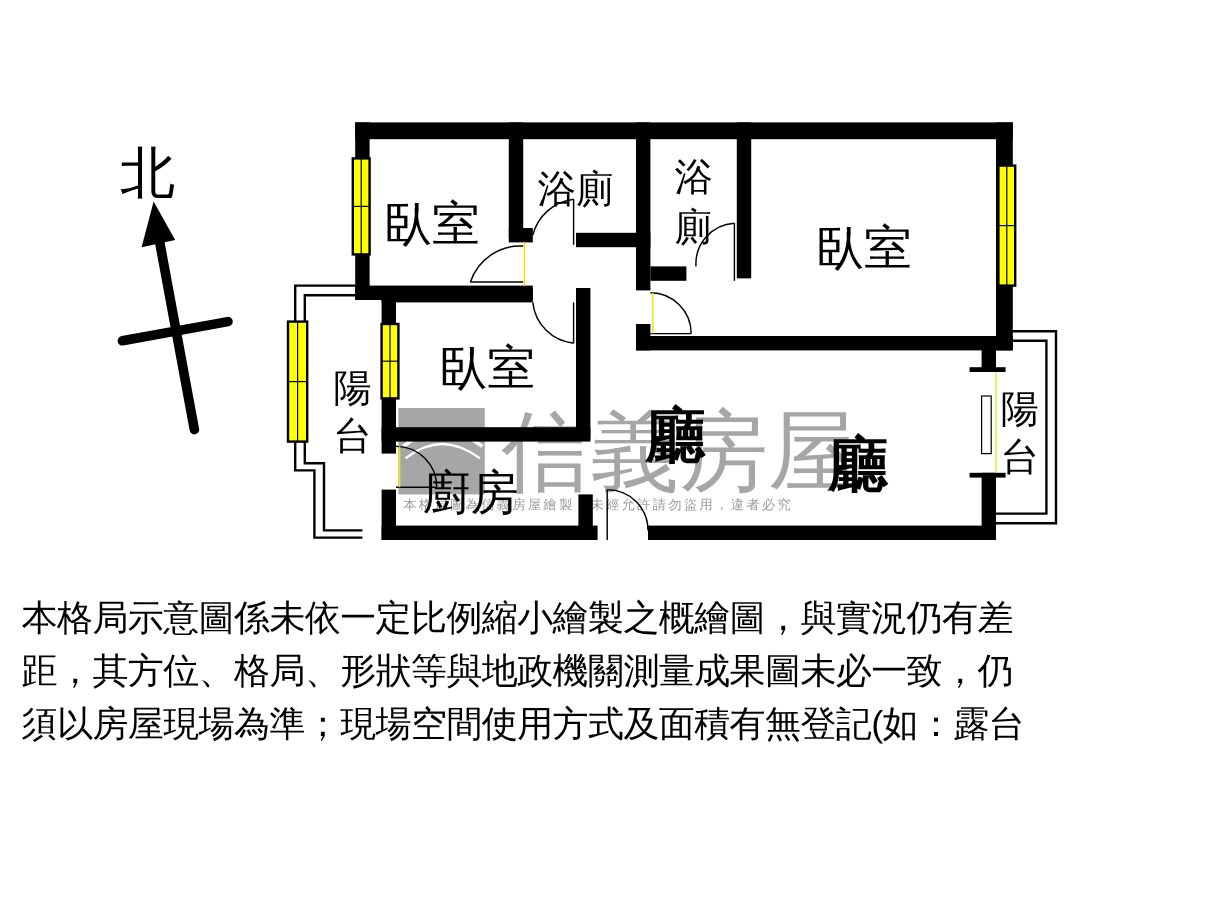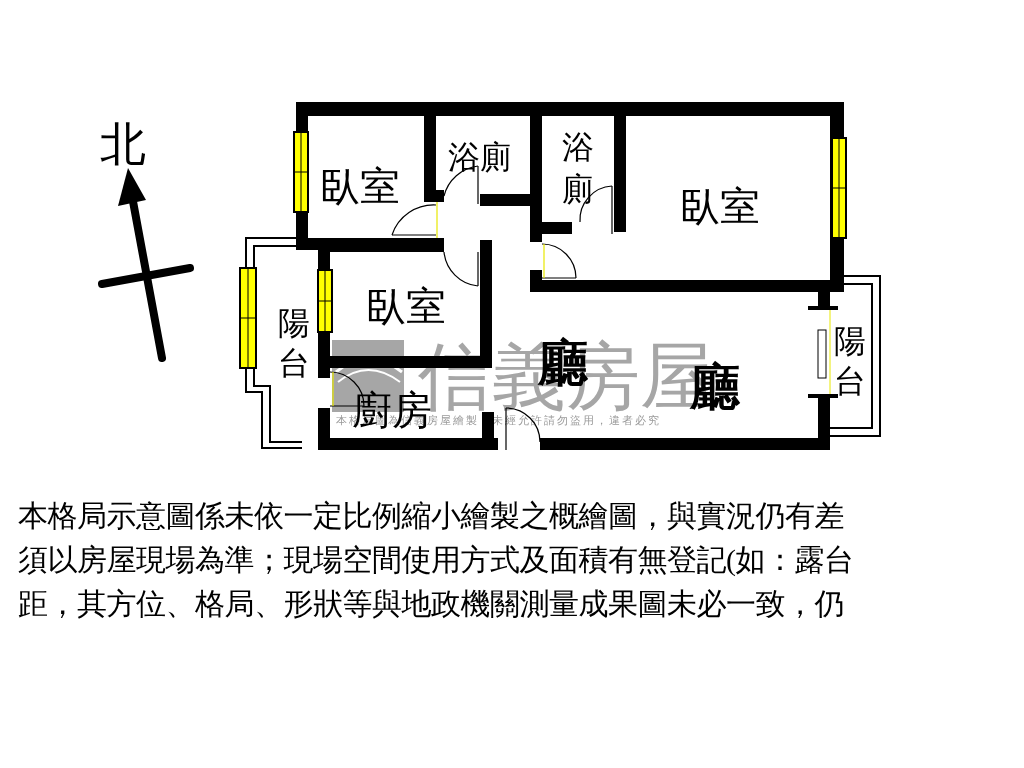--- a/index.html
+++ b/index.html
@@ -4,21 +4,21 @@
 <style>
   html, body { margin:0; padding:0; background:#ffffff; }
   body { width:1024px; height:768px; position:relative; overflow:hidden; font-family:"DejaVu Serif", serif; }
   #plan { position:absolute; left:0; top:0; width:1024px; height:480px; }
   .room-label { font-family:"DejaVu Serif", serif; fill:#000; }
   .bold-label { font-family:"DejaVu Sans", sans-serif; font-weight:bold; fill:#000; }
   .wm { font-family:"DejaVu Sans", sans-serif; fill:#a6a6a6; }
   .wm-small { font-family:"DejaVu Sans", sans-serif; fill:#9a9a9a; letter-spacing:2px; }
   #disclaimer {
     position:absolute; left:18px; top:494px; width:990px;
-    font-family:Liberation Serif, serif; font-size:30px; line-height:44px;
+    font-family:Liberation Sans, sans-serif; font-size:30px; line-height:44px;
     color:#000; letter-spacing:-0.5px;
   }
   #disclaimer div { white-space:nowrap; }
 </style>
 </head>
 <body>
 
 <svg id="plan" viewBox="0 0 1024 480" xmlns="http://www.w3.org/2000/svg">
 
   <g>
@@ -155,15 +155,15 @@
   <text class="room-label" x="278" y="374" font-size="32">台</text>
   <text class="room-label" x="352" y="424" font-size="40">廚房</text>
   <text class="bold-label" x="538" y="380" font-size="50">廳</text>
   <text class="bold-label" x="690" y="404" font-size="50">廳</text>
   <text class="room-label" x="834" y="352" font-size="32">陽</text>
   <text class="room-label" x="834" y="392" font-size="32">台</text>
 </svg>
 
 <div id="disclaimer">
   <div>本格局示意圖係未依一定比例縮小繪製之概繪圖，與實況仍有差</div>
+  <div>距，其方位、格局、形狀等與地政機關測量成果圖未必一致，仍</div>
   <div>須以房屋現場為準；現場空間使用方式及面積有無登記(如：露台</div>
-  <div>距，其方位、格局、形狀等與地政機關測量成果圖未必一致，仍</div>
 </div>
 
 </body></html>

